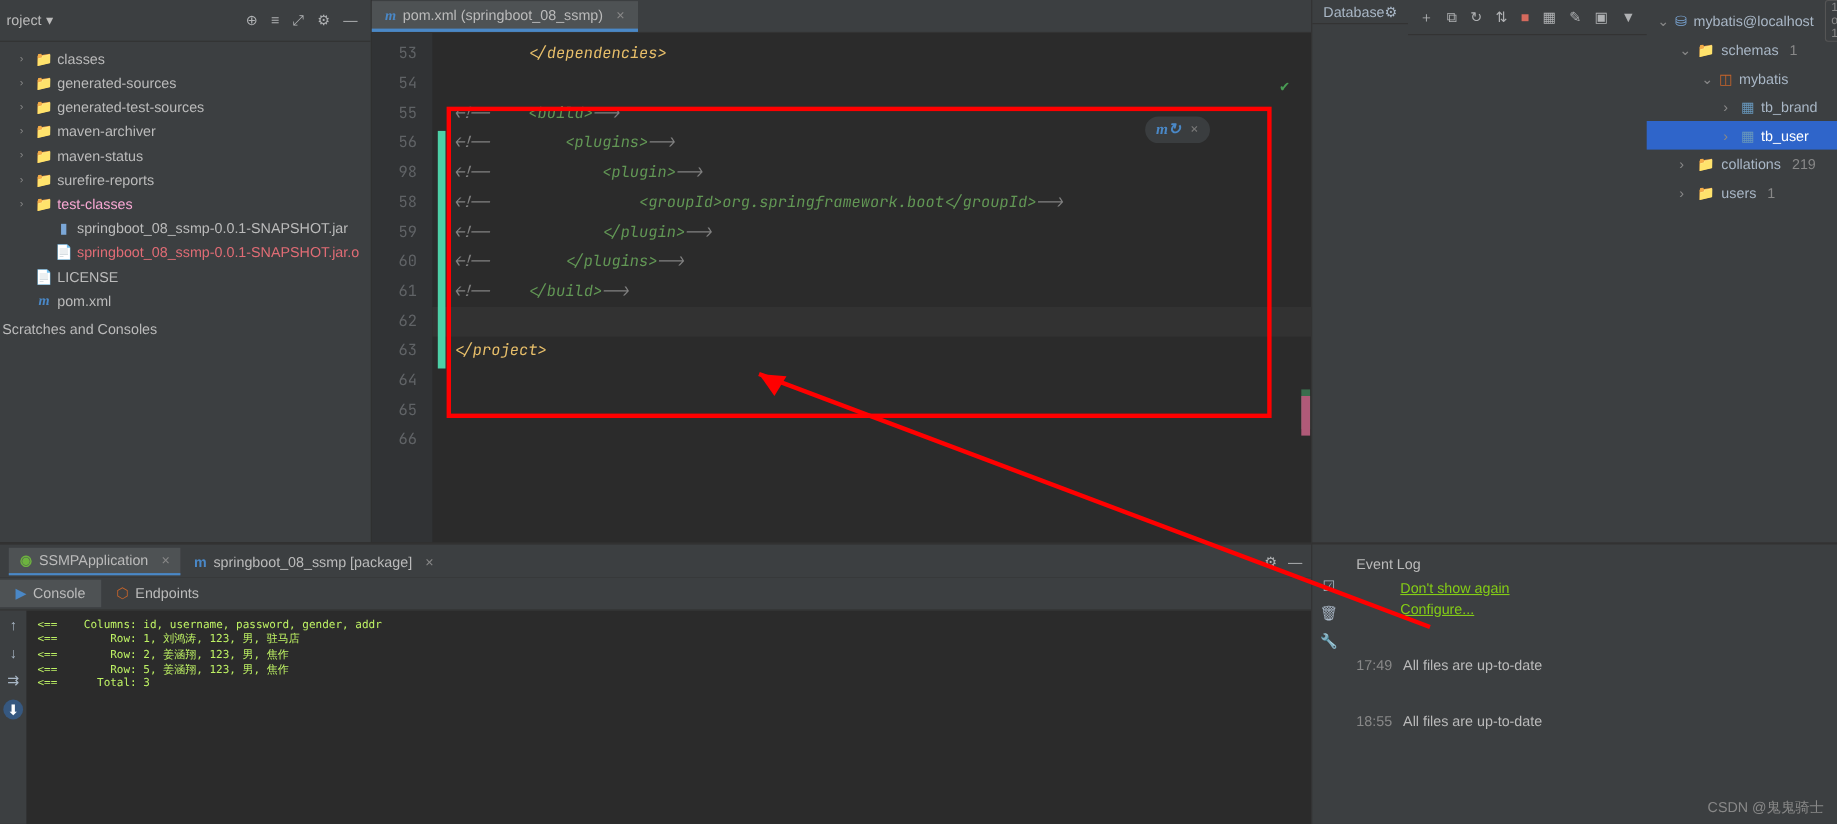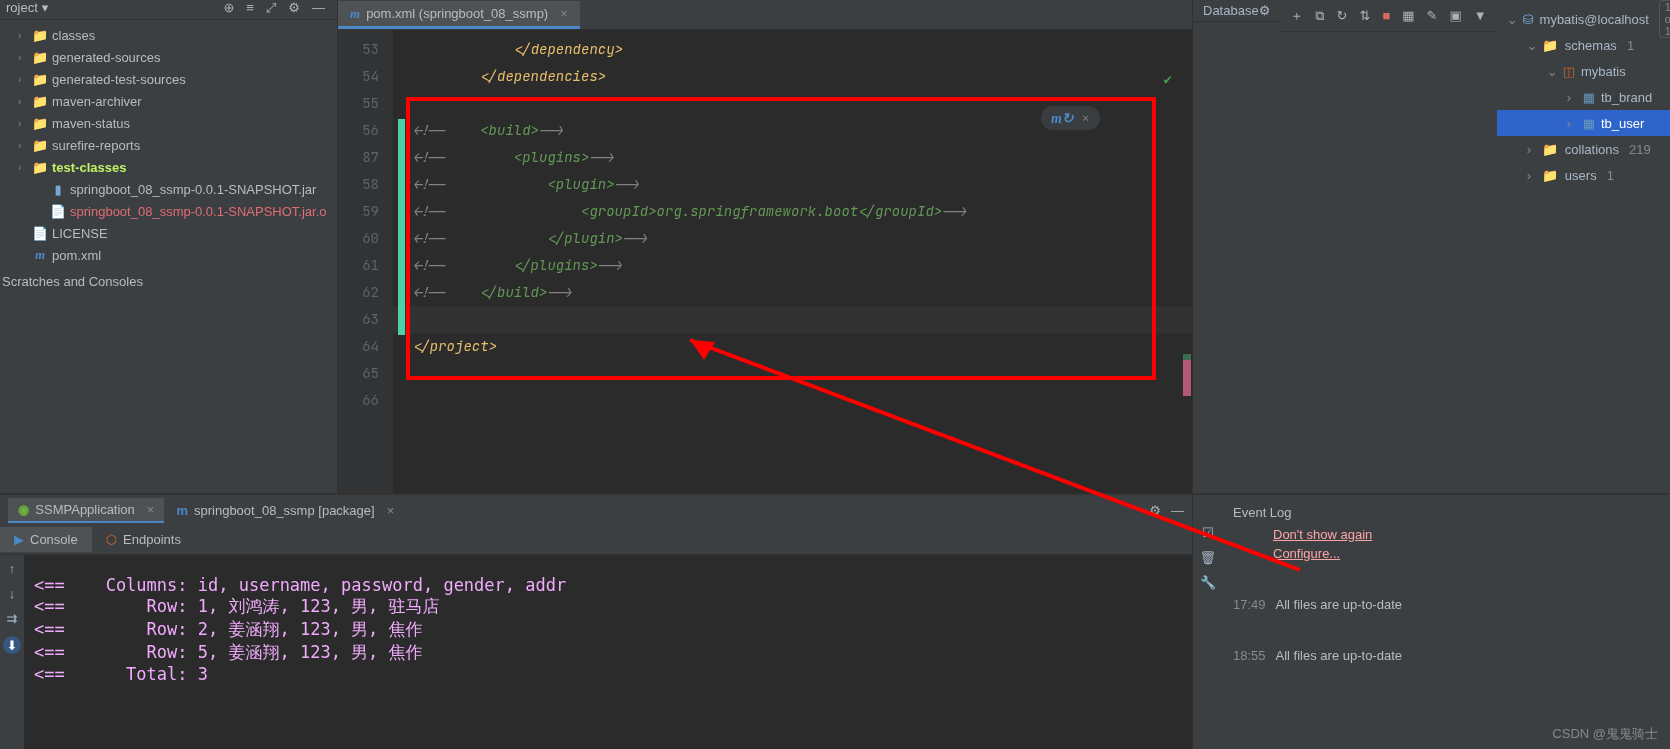--- a/index.html
+++ b/index.html
@@ -16,23 +16,23 @@
     .main-layout { display: flex; height: 749px; }
     
     
     .project-panel {
       width: 338px;
       background: #3c3f41;
       border-right: 1px solid #323232;
       overflow: hidden;
     }
     .project-header {
-      height: 20px;
-      display: flex;
-      align-items: flex-start;
+      height: 38px;
+      display: flex;
+      align-items: center;
       padding: 0 6px;
       border-bottom: 1px solid #323232;
     }
     .project-header-title {
       flex: 1;
       display: flex;
       align-items: center;
       gap: 4px;
       color: #bbbbbb;
     }
@@ -48,21 +48,21 @@
       align-items: center;
       height: 22px;
       padding-left: 6px;
       cursor: pointer;
       gap: 5px;
     }
     .tree-chevron { color: #888; width: 10px; font-size: 10px; }
     .tree-icon { width: 14px; height: 14px; display: inline-flex; align-items: center; justify-content: center; }
     .folder-icon { color: #c9a26b; }
     .tree-label { color: #bbbbbb; }
-    .orange-label { color: #bef264; font-weight: bold; }
+    .orange-label { color: #f9a8d4; }
     .highlight-item { color: #e06c75; }
     
     
     .editor-area {
       flex: 1;
       display: flex;
       flex-direction: column;
       background: #2b2b2b;
     }
     .editor-tabs {
@@ -257,23 +257,23 @@
       background: #3c3f41;
       display: flex;
       flex-direction: column;
       align-items: center;
       padding-top: 6px;
       gap: 10px;
     }
     .console-text {
       flex: 1;
       font-family: 'Consolas', monospace;
-      font-size: 17px;
-      padding: 20px 10px;
-      color: #f0abfc;
+      font-size: 10px;
+      padding: 8px 10px;
+      color: #bef264;
       white-space: pre;
     }
     
     
     .event-panel {
       width: 478px;
       background: #3c3f41;
       border-top: 2px solid #323232;
       border-left: 1px solid #323232;
       display: flex;
@@ -284,21 +284,21 @@
       flex-direction: column;
       align-items: center;
       padding-top: 30px;
       gap: 10px;
     }
     .event-content {
       flex: 1;
       padding: 6px 10px;
     }
     .event-header { height: 22px; display: flex; align-items: center; color: #bbbbbb; }
-    .event-link { color: #fca5a5; text-decoration: underline; cursor: pointer; display: block; margin: 4px 0 4px 40px;}
+    .event-link { color: #84cc16; text-decoration: underline; cursor: pointer; display: block; margin: 4px 0 4px 40px;}
     .event-entry { display: flex; gap: 10px; margin-top: 36px; color: #bbbbbb; align-items: flex-end; }
     .event-time { color: #888; }
     
     .watermark {
       position: absolute;
       right: 12px;
       bottom: 6px;
       color: #888;
       font-size: 13px;
       z-index: 10;
@@ -413,38 +413,37 @@
         <span>pom.xml (springboot_08_ssmp)</span>
         <span style="color:#888;margin-left:6px;">×</span>
       </div>
     </div>
     <div class="editor-content">
       <div class="gutter" id="gutter">
           <div>53</div>
           <div>54</div>
           <div>55</div>
           <div>56</div>
-          <div>87</div>
+          <div>98</div>
           <div>58</div>
           <div>59</div>
           <div>60</div>
           <div>61</div>
           <div>62</div>
           <div>63</div>
           <div>64</div>
           <div>65</div>
           <div>66</div>
         </div>
       <div class="change-marker"></div>
       <div class="code-lines" id="code-lines">
         <div class="hint-pill">
           <span class="m-icon" style="color:#4a88c7;">m↻</span>
           <span style="color:#777;">×</span>
         </div>
-      <div class="code-line">            <span class="xml-bracket">&lt;/</span><span class="xml-tag">dependency</span><span class="xml-bracket">&gt;</span></div>
           <div class="code-line">        <span class="xml-bracket">&lt;/</span><span class="xml-tag">dependencies</span><span class="xml-bracket">&gt;</span></div>
           <div class="code-line"></div>
           <div class="code-line"><span class="comment">&lt;!--    </span><span class="comment-tag">&lt;build&gt;</span><span class="comment">--&gt;</span></div>
           <div class="code-line"><span class="comment">&lt;!--        </span><span class="comment-tag">&lt;plugins&gt;</span><span class="comment">--&gt;</span></div>
           <div class="code-line"><span class="comment">&lt;!--            </span><span class="comment-tag">&lt;plugin&gt;</span><span class="comment">--&gt;</span></div>
           <div class="code-line"><span class="comment">&lt;!--                </span><span class="comment-tag">&lt;groupId&gt;org.springframework.boot&lt;/groupId&gt;</span><span class="comment">--&gt;</span></div>
           <div class="code-line"><span class="comment">&lt;!--            </span><span class="comment-tag">&lt;/plugin&gt;</span><span class="comment">--&gt;</span></div>
           <div class="code-line"><span class="comment">&lt;!--        </span><span class="comment-tag">&lt;/plugins&gt;</span><span class="comment">--&gt;</span></div>
           <div class="code-line"><span class="comment">&lt;!--    </span><span class="comment-tag">&lt;/build&gt;</span><span class="comment">--&gt;</span></div>
           <div class="code-line" style="background: rgb(50, 50, 50);"></div>

